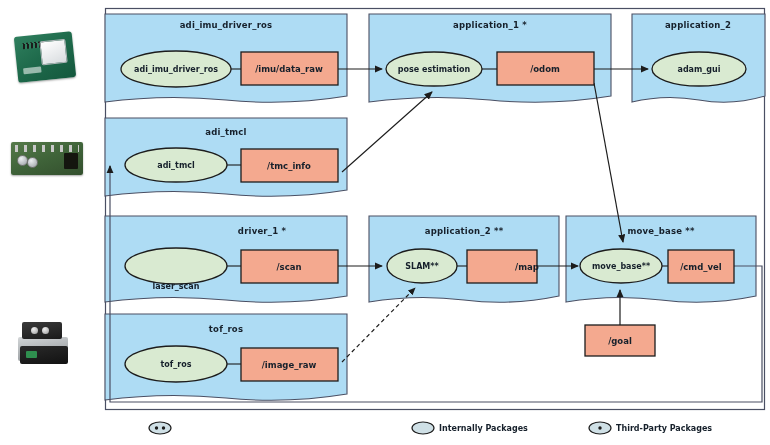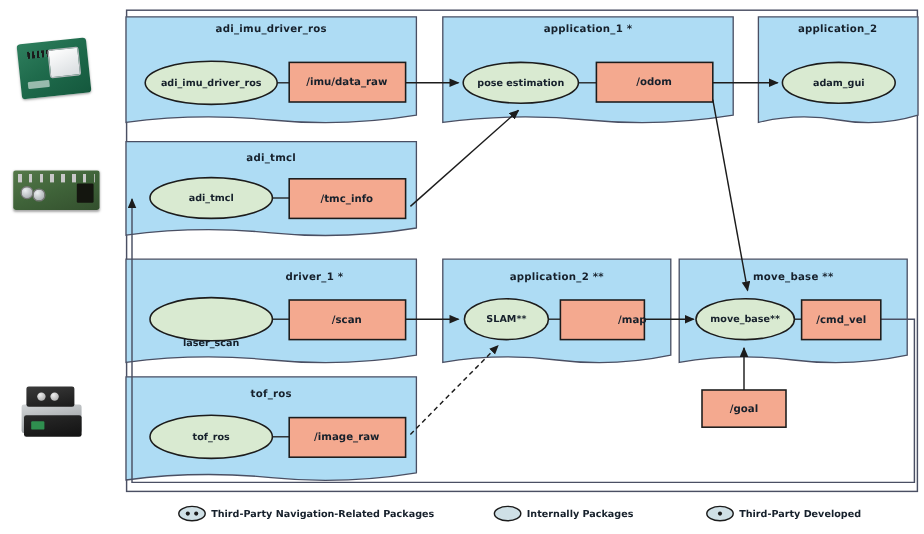--- a/index.html
+++ b/index.html
@@ -246,17 +246,16 @@
 
   <div class="lbl topic-label" style="left:289px;top:69px;">/imu/data_raw</div>
   <div class="lbl topic-label" style="left:545px;top:69px;">/odom</div>
   <div class="lbl topic-label" style="left:289px;top:166px;">/tmc_info</div>
   <div class="lbl topic-label" style="left:289px;top:267px;">/scan</div>
   <div class="lbl topic-label" style="left:527px;top:267px;">/map</div>
   <div class="lbl topic-label" style="left:701px;top:267px;">/cmd_vel</div>
   <div class="lbl topic-label" style="left:289px;top:365px;">/image_raw</div>
   <div class="lbl topic-label" style="left:620px;top:341px;">/goal</div>
 
-  <div class="lbl legend-label" style="left:176px;top:428px;">Third-Party Navigation-Related Packages</div>
   <div class="lbl legend-label" style="left:439px;top:428px;">Internally Packages</div>
-  <div class="lbl legend-label" style="left:616px;top:428px;">Third-Party Developed</div>
+  <div class="lbl legend-label" style="left:616px;top:428px;">Third-Party Packages</div>
 
 </div>
 
 </body></html>

